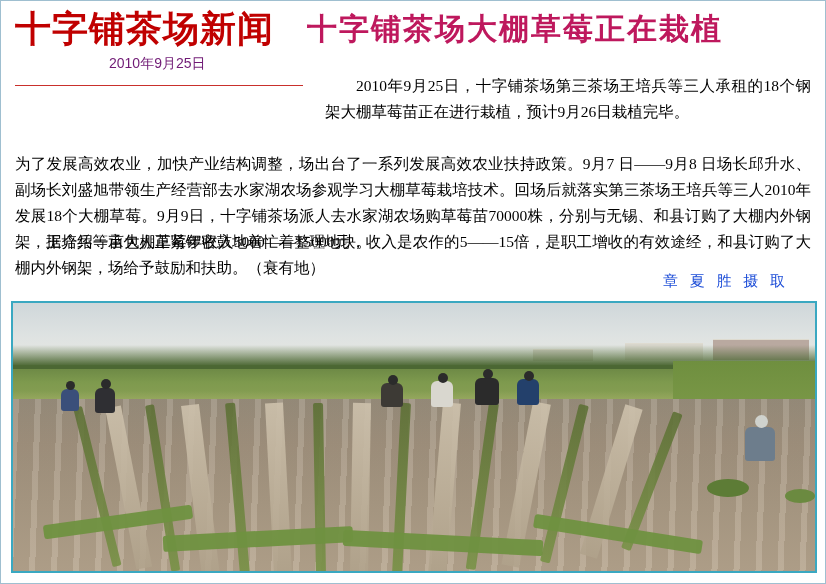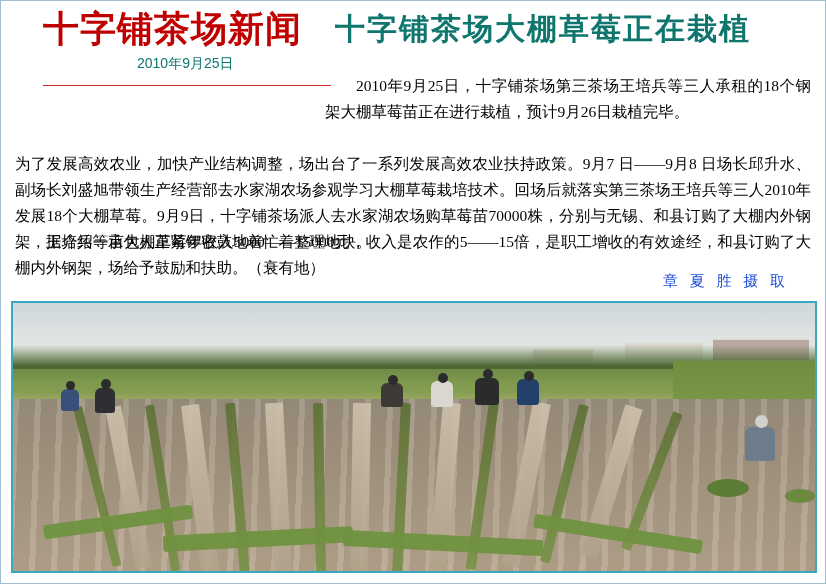--- a/index.html
+++ b/index.html
@@ -19,52 +19,51 @@
     height: 584px;
     box-sizing: border-box;
     border: 1px solid #9fbfd0;
     background: #ffffff;
   }
 
   
   .header {
     position: relative;
     height: 62px;
-    margin-left: 28px;
   }
   .masthead {
     position: absolute;
     left: 14px;
     top: 6px;
     font-family: "Liberation Serif", "DejaVu Serif", serif;
     font-size: 36px;
     font-weight: bold;
     color: #c00000;
     letter-spacing: 1px;
     line-height: 44px;
     white-space: nowrap;
   }
   .headline {
     position: absolute;
     left: 306px;
     top: 8px;
     font-family: "Liberation Serif", "DejaVu Serif", serif;
     font-size: 30px;
     font-weight: bold;
-    color: #0f766e;
+    color: #be185d;
     letter-spacing: 2px;
     line-height: 40px;
     white-space: nowrap;
   }
   .dateline {
     position: absolute;
     left: 108px;
     top: 54px;
     font-size: 14px;
-    color: #0f766e;
+    color: #701a75;
     font-family: "Liberation Sans", "DejaVu Sans", sans-serif;
     white-space: nowrap;
   }
   .rule {
     position: absolute;
     left: 14px;
     top: 84px;
     width: 288px;
     height: 1px;
     background: #c9302c;

